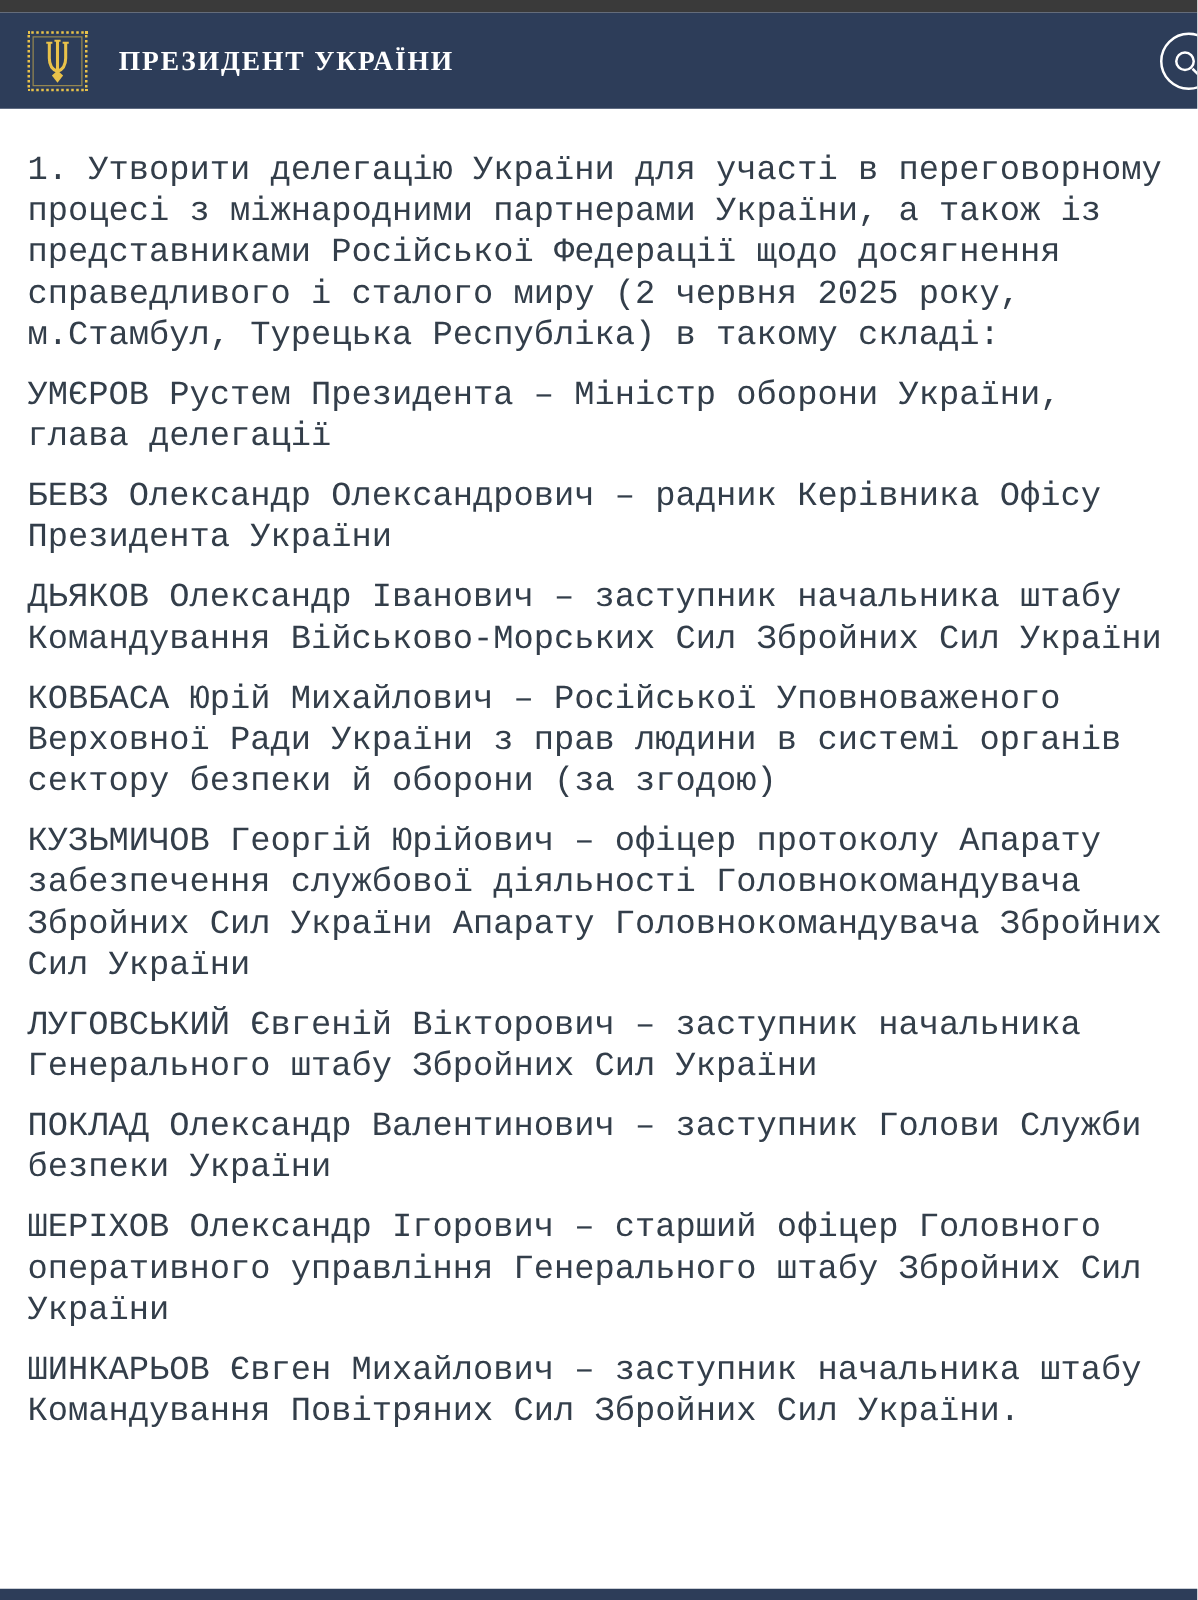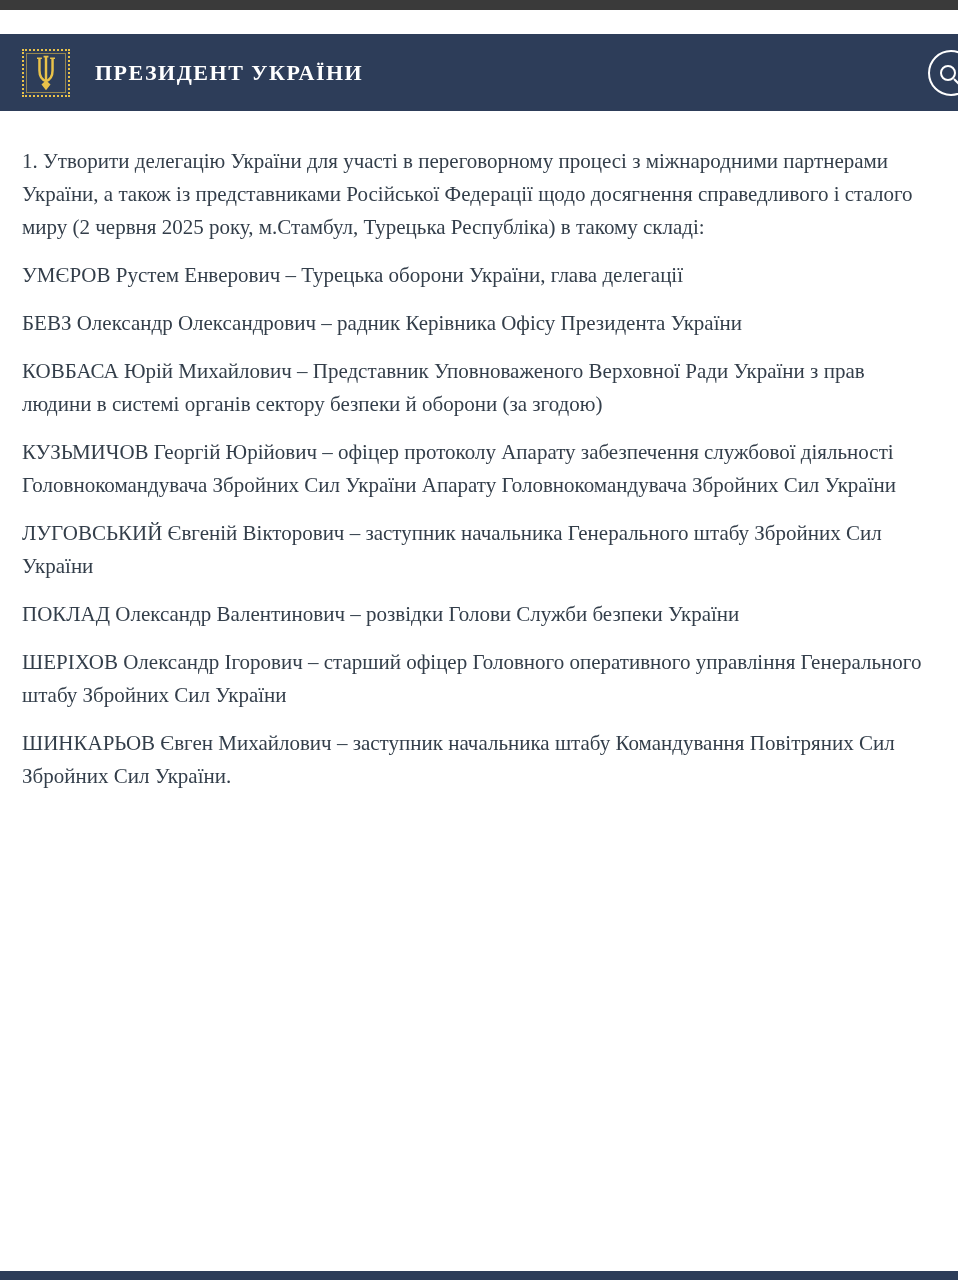--- a/index.html
+++ b/index.html
@@ -21,21 +21,20 @@
 
   
   .site-header {
     position: relative;
     width: 100%;
     height: 77px;
     background: #2d3d59;
     display: flex;
     align-items: center;
     overflow: hidden;
-    margin-top: 24px;
   }
   .emblem {
     width: 48px;
     height: 48px;
     margin-left: 22px;
     border: 2px dotted #e9c24a;
     outline: 1px solid rgba(233,194,74,.55);
     outline-offset: -5px;
     display: flex;
     align-items: center;
@@ -85,22 +84,23 @@
     right: -7px;
     bottom: -1px;
     transform: rotate(45deg);
     transform-origin: left center;
   }
 
   
   .doc {
     padding: 34px 28px 0 22px;
     color: #333e4a;
-    font-size: 21px;
+    font-size: 27px;
     line-height: 33px;
+    font-family: Liberation Mono, monospace;
   }
   .doc p { margin-bottom: 15px; }
 
   
   .bottom-strip {
     position: absolute;
     bottom: 0;
     left: 0;
     width: 100%;
     height: 9px;
@@ -125,24 +125,25 @@
   </div>
   <div class="site-title">ПРЕЗИДЕНТ УКРАЇНИ</div>
   <button class="search-btn" aria-label="search">
     <span class="search-glyph"></span>
   </button>
 </header>
 
 <main class="doc">
   <p>1. Утворити делегацію України для участі в переговорному процесі з міжнародними партнерами України, а також із представниками Російської Федерації щодо досягнення справедливого і сталого миру (2 червня 2025 року, м.Стамбул, Турецька Республіка) в такому складі:</p>
   <div>
-      <p>УМЄРОВ Рустем Енверович  – Турецька оборони України, глава делегації</p>
+      <p>УМЄРОВ Рустем Президента  – Міністр оборони України, глава делегації</p>
       <p>БЕВЗ Олександр Олександрович – радник Керівника Офісу Президента України</p>
-      <p>КОВБАСА Юрій Михайлович – Представник Уповноваженого Верховної Ради України з прав людини в системі органів сектору безпеки й оборони (за згодою)</p>
+      <p>ДЬЯКОВ Олександр Іванович – заступник начальника штабу Командування Військово-Морських Сил Збройних Сил України</p>
+      <p>КОВБАСА Юрій Михайлович – Російської Уповноваженого Верховної Ради України з прав людини в системі органів сектору безпеки й оборони (за згодою)</p>
       <p>КУЗЬМИЧОВ Георгій Юрійович  – офіцер протоколу Апарату забезпечення службової діяльності Головнокомандувача Збройних Сил України Апарату Головнокомандувача Збройних Сил України</p>
       <p>ЛУГОВСЬКИЙ Євгеній Вікторович – заступник начальника Генерального штабу Збройних Сил України</p>
-      <p>ПОКЛАД Олександр Валентинович – розвідки Голови Служби безпеки України</p>
+      <p>ПОКЛАД Олександр Валентинович – заступник Голови Служби безпеки України</p>
       <p>ШЕРІХОВ Олександр Ігорович  – старший офіцер Головного оперативного управління Генерального штабу Збройних Сил України</p>
       <p>ШИНКАРЬОВ Євген Михайлович – заступник начальника штабу Командування Повітряних Сил Збройних Сил України.</p>
     </div>
 </main>
 
 <div class="bottom-strip"></div>
 
 </body></html>

